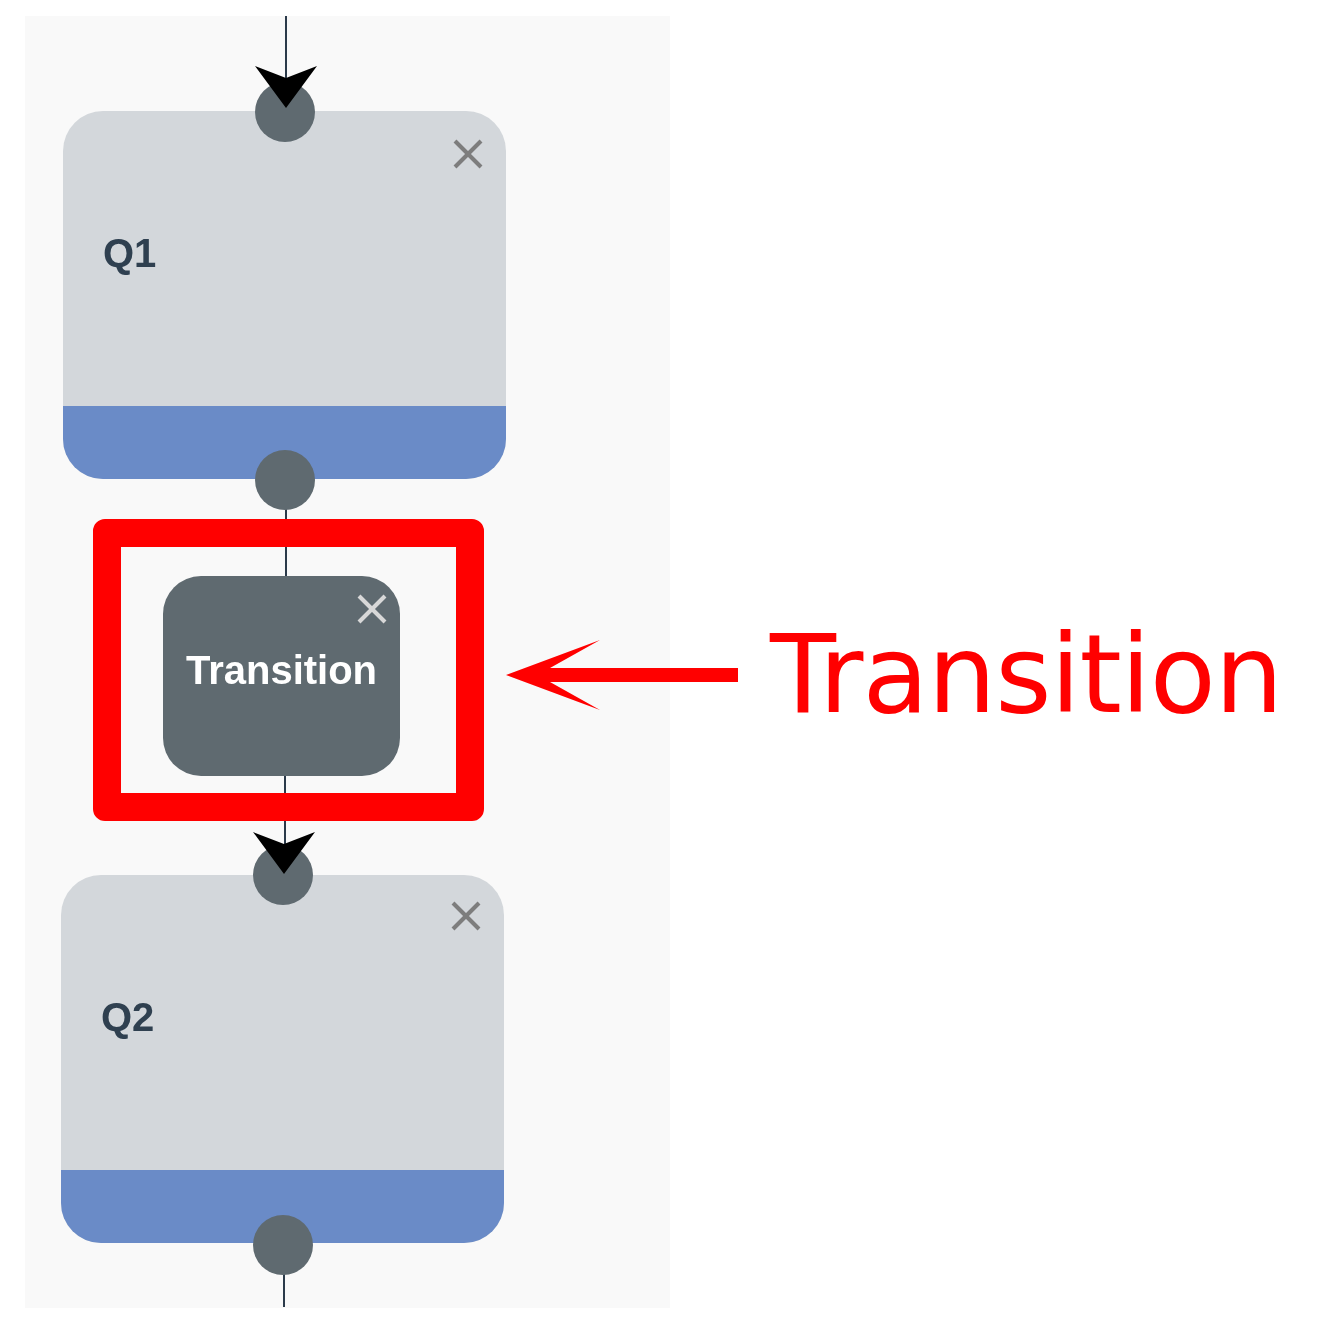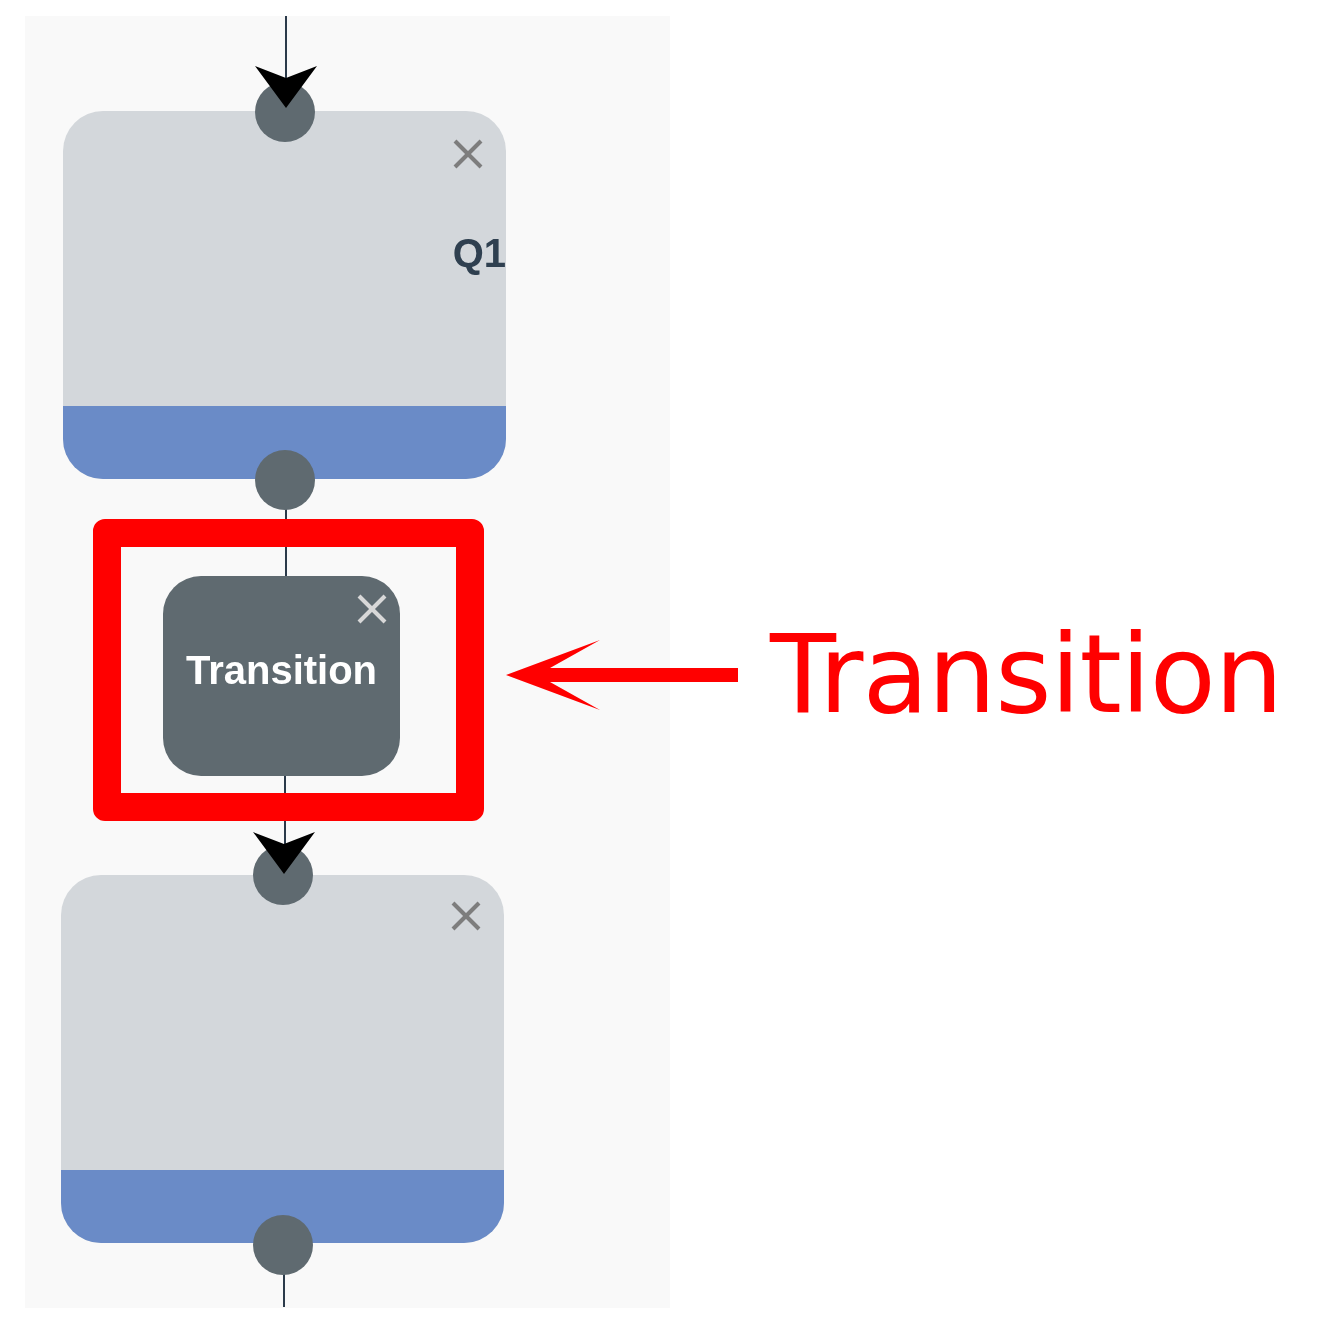--- a/index.html
+++ b/index.html
@@ -15,22 +15,22 @@
       position: absolute; width: 2px; background: #2b3a4a;
     }
     .state-node {
       position: absolute; left: 63px; width: 443px; height: 368px;
       background: #d3d7db; border-radius: 40px; overflow: hidden;
     }
     .state-node .footer {
       position: absolute; left: 0; right: 0; bottom: 0; height: 73px; background: #6a8bc7;
     }
     .state-node .label {
-      position: absolute; left: 0; right: 0; top: 120px; text-align: right;
-      font-size: 40px; font-weight: bold; color: #2f4050;
+      position: absolute; left: 0; right: 0; top: 120px; text-align: left;
+      font-size: 40px; font-weight: bold; color: #2f4050; padding-left: 40px;
     }
     .close-x {
       position: absolute; width: 34px; height: 34px; cursor: pointer;
     }
     .port {
       position: absolute; width: 60px; height: 60px; border-radius: 50%; background: #5f6a70;
     }
     .arrowhead {
       position: absolute; width: 0; height: 0;
     }
@@ -79,20 +79,21 @@
 <div class="transition-node">
   <div class="label">Transition</div>
   <svg class="close-x" style="left:192px; top:16px;" viewBox="0 0 34 34">
     <line x1="4" y1="4" x2="30" y2="30" stroke="#d8d8d8" stroke-width="4"></line>
     <line x1="30" y1="4" x2="4" y2="30" stroke="#d8d8d8" stroke-width="4"></line>
   </svg>
 </div>
 
 <div class="state-node" style="top:875px; left:61px;">
   <div class="footer"></div>
+  <div class="label">Q2</div>
   <svg class="close-x" style="left:388px; top:24px;" viewBox="0 0 34 34">
     <line x1="4" y1="4" x2="30" y2="30" stroke="#7d7d7d" stroke-width="4"></line>
     <line x1="30" y1="4" x2="4" y2="30" stroke="#7d7d7d" stroke-width="4"></line>
   </svg>
 </div>
 <div class="port" style="left:253px; top:845px;"></div>
 <svg class="arrowhead" style="left:253px; top:832px; width:62px; height:42px; position:absolute;" viewBox="0 0 62 42">
   <polygon points="0,0 31,12 62,0 31,42" fill="#000"></polygon>
 </svg>
 <div class="port" style="left:253px; top:1215px;"></div>

